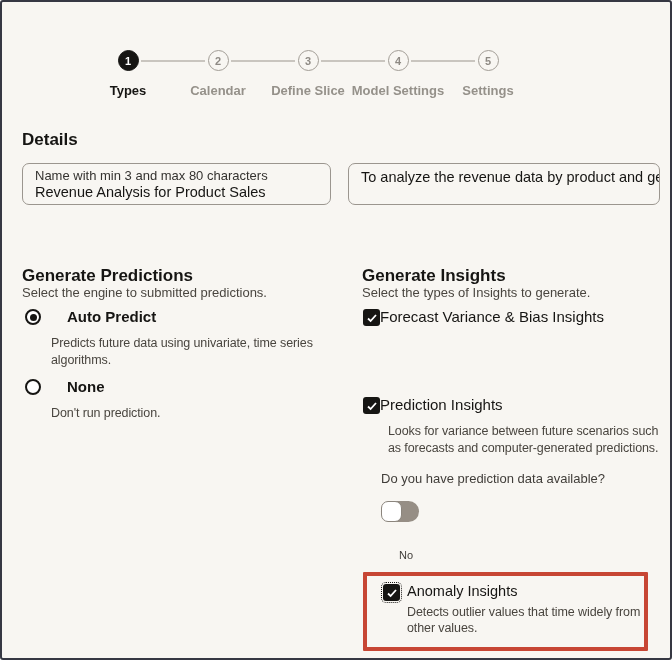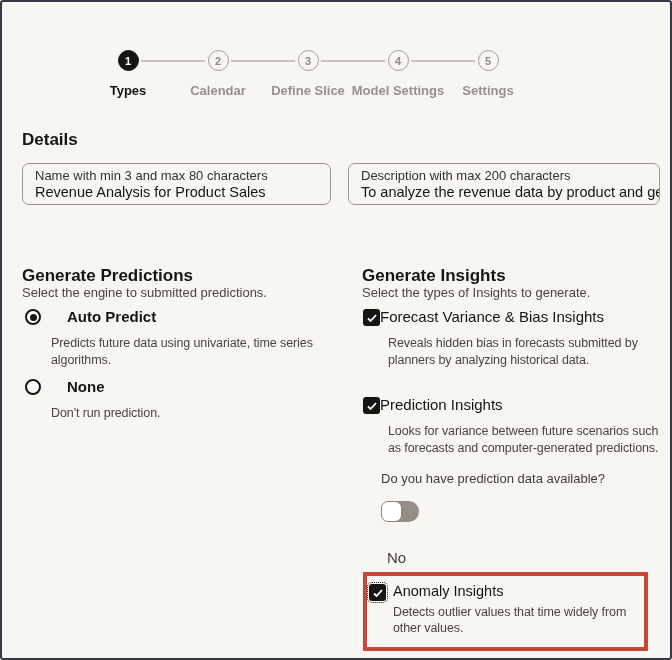--- a/index.html
+++ b/index.html
@@ -71,27 +71,27 @@
   
   .question { position: absolute; left: 379px; top: 469px; font-size: 13px; color: #403d39; }
   .toggle {
     position: absolute; left: 379px; top: 499px; width: 38px; height: 21px;
     background: #968e85; border-radius: 11px; cursor: pointer;
   }
   .toggle-knob {
     position: absolute; left: 0px; top: 0px; width: 21px; height: 21px;
     background: #ffffff; border: 1px solid #8b857d; border-radius: 7px;
   }
-  .toggle-state { position: absolute; left: 385px; top: 547px; font-size: 15px; color: #403d39; }
+  .toggle-state { position: absolute; left: 397px; top: 547px; font-size: 11px; color: #403d39; }
 
   
   .highlight-box {
     position: absolute; left: 361px; top: 570px; width: 285px; height: 79px;
     border: 4px solid #c74634; border-radius: 1px;
-    padding: 7px 8px 0 2px;
+    padding: 7px 8px 0 16px;
   }
   .hl-row { display: flex; align-items: flex-start; }
   .hl-texts { margin-left: 7px; }
   .hl-label { font-size: 14.5px; color: #161513; }
   .hl-desc { font-size: 12.5px; line-height: 16px; color: #49453f; letter-spacing: -0.1px; margin-top: 5px; width: 248px; }
 </style>
 </head>
 <body>
 
 <div class="frame">
@@ -126,21 +126,20 @@
   </div>
 
   <div class="details-heading">Details</div>
 
   <div class="field field-name">
     <div class="field-label">Name with min 3 and max 80 characters</div>
     <input class="field-input" type="text" value="Revenue Analysis for Product Sales" style="">
   </div>
 
   <div class="field field-desc">
-    <div class="field-label">Description with max 200 characters</div>
     <input class="field-input" type="text" value="To analyze the revenue data by product and gene" style="">
   </div>
 
   <div class="section-heading" style="left:20px">Generate Predictions</div>
   <div class="section-sub" style="left:20px">Select the engine to submitted predictions.</div>
 
   <div class="opt-row" style="left:23px; top:306px">
     <div class="radio selected">
         <div class="dot"></div>
       </div>
@@ -160,21 +159,20 @@
   <div class="section-sub" style="left:360px">Select the types of Insights to generate.</div>
 
   <div class="opt-row" style="left:361px; top:306px">
     <div class="checkbox">
       <svg viewBox="0 0 12 12">
           <path d="M2 6.5 L4.6 9 L10 3" stroke="#ffffff" stroke-width="1.8" fill="none"></path>
         </svg>
     </div>
     <div class="cb-label">Forecast Variance &amp; Bias Insights</div>
   </div>
-  <div class="desc" style="left:386px; top:333px; width:276px">Reveals hidden bias in forecasts submitted by planners by analyzing historical data.</div>
 
   <div class="opt-row" style="left:361px; top:394px">
     <div class="checkbox">
       <svg viewBox="0 0 12 12">
           <path d="M2 6.5 L4.6 9 L10 3" stroke="#ffffff" stroke-width="1.8" fill="none"></path>
         </svg>
     </div>
     <div class="cb-label">Prediction Insights</div>
   </div>
   <div class="desc" style="left:386px; top:421px; width:276px">Looks for variance between future scenarios such as forecasts and computer-generated predictions.</div>

